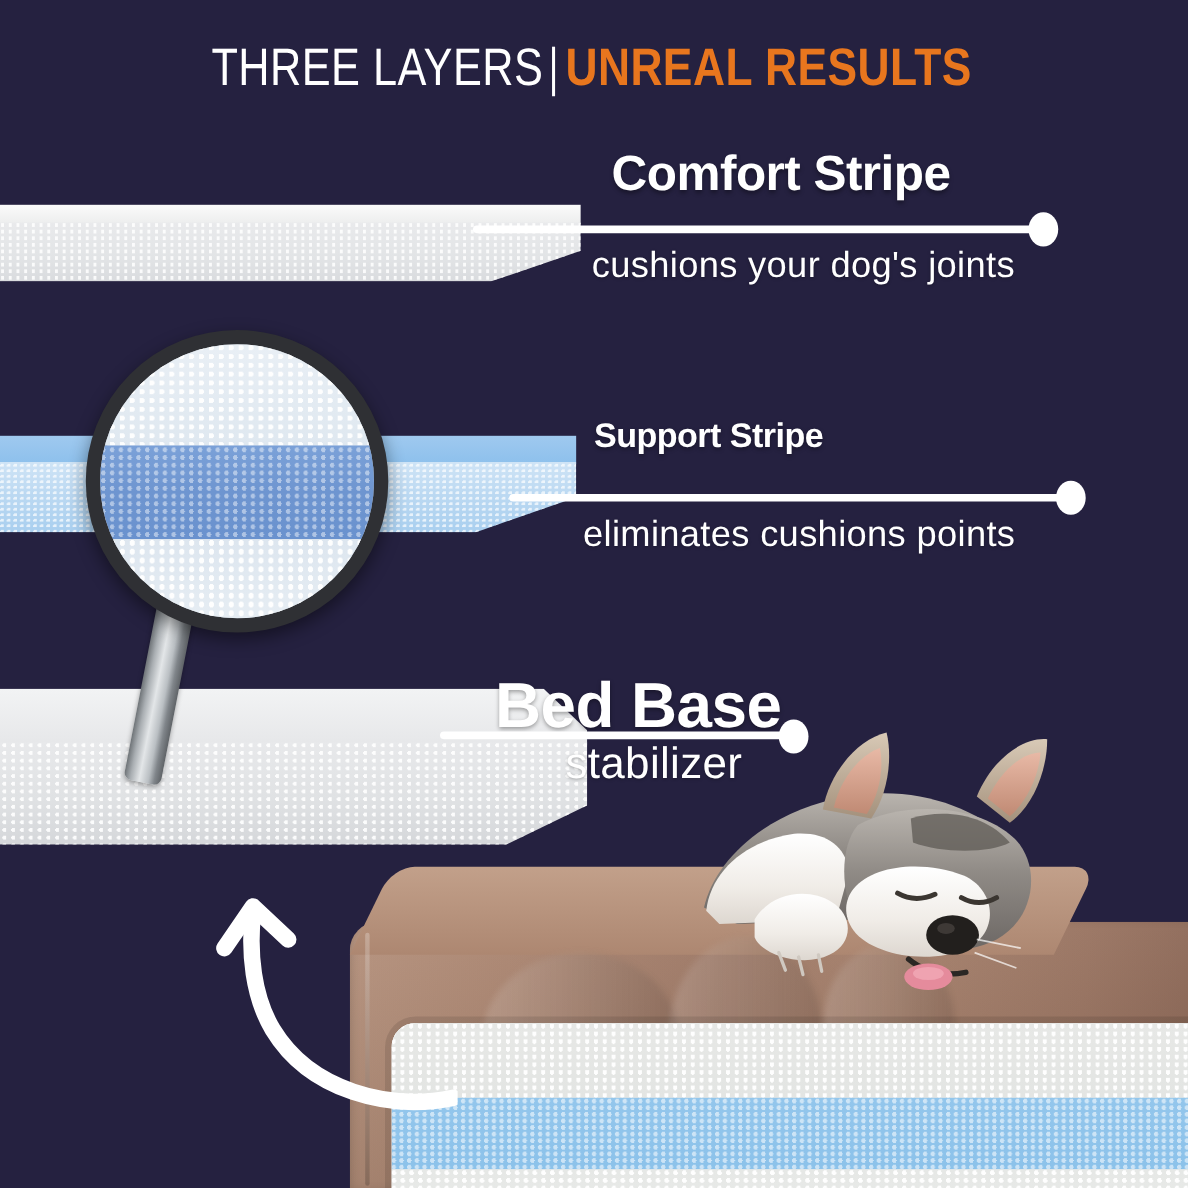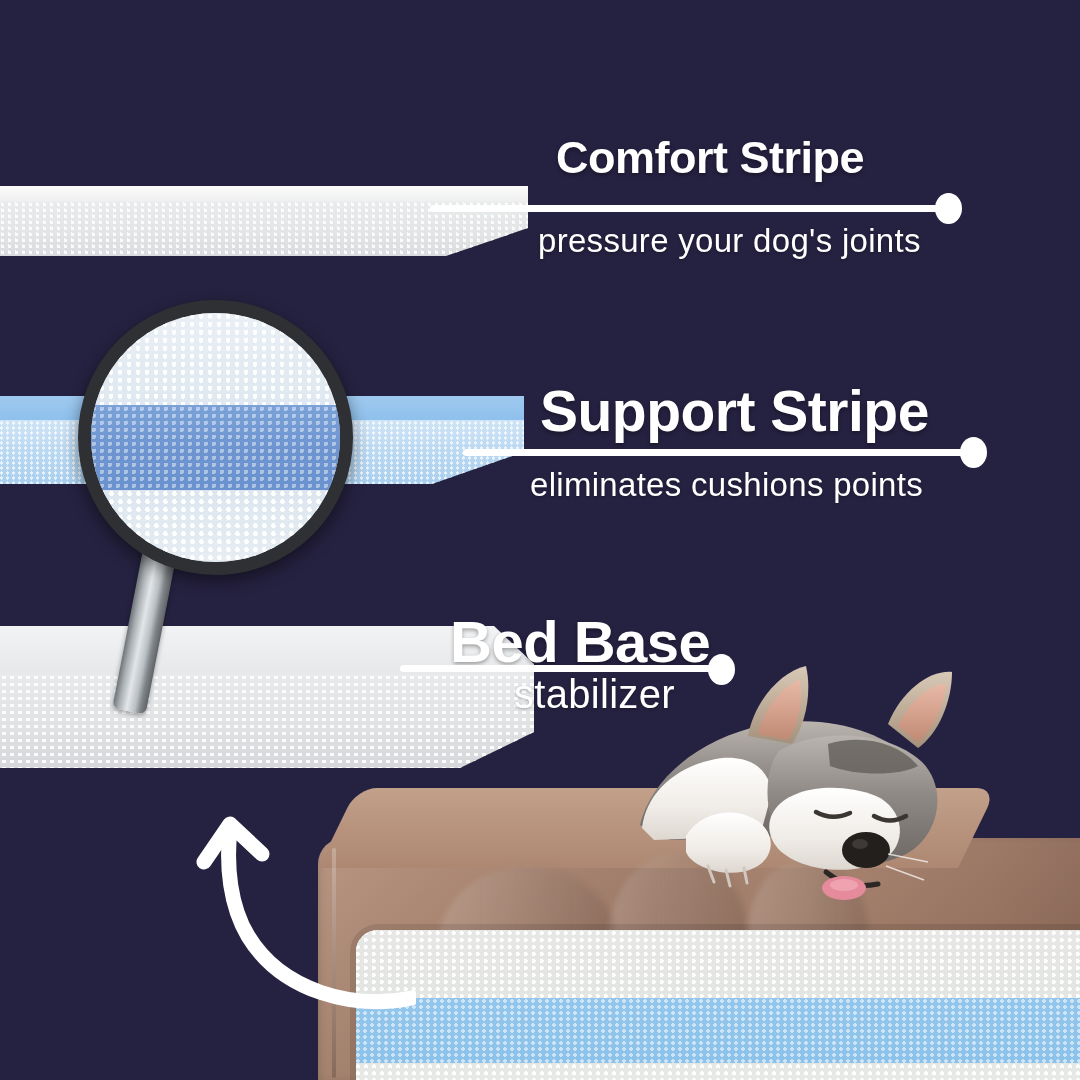--- a/index.html
+++ b/index.html
@@ -143,21 +143,21 @@
     position:absolute; width:27px; height:31px;
     border-radius:50%;
     background:#ffffff;
   }
 
   #co-comfort .title { left:556px; top:132px; font-size:45px; }
   #co-comfort .sub   { left:538px; top:222px; font-size:33px; }
   #co-comfort .line  { left:430px; top:205px; width:520px; }
   #co-comfort .dot   { left:935px; top:193px; }
 
-  #co-support .title { left:540px; top:378px; font-size:57px;text-align:right; }
+  #co-support .title { left:540px; top:378px; font-size:31px;text-align:right; }
   #co-support .sub   { left:530px; top:466px; font-size:33px; }
   #co-support .line  { left:463px; top:449px; width:510px; }
   #co-support .dot   { left:960px; top:437px; }
 
   #co-base .title { left:450px; top:608px; font-size:58px; }
   #co-base .sub   { left:514px; top:672px; font-size:40px; }
   #co-base .line  { left:400px; top:665px; width:325px; }
   #co-base .dot   { left:708px; top:654px; }
 
   
@@ -212,20 +212,23 @@
   #dog svg { display:block; }
 
   
   #arrow { position:absolute; left:186px; top:796px; width:230px; height:240px; }
 </style>
 </head>
 <body>
 
 <div id="stage">
 
+  <div class="headline">
+    <span class="hl-a">THREE LAYERS</span><span class="hl-bar">|</span><span class="hl-b">UNREAL RESULTS</span>
+  </div>
 
   <div class="slab" id="slab-comfort">
     <div class="top"></div>
     <div class="front"></div>
   </div>
 
   <div class="slab" id="slab-support">
     <div class="top"></div>
     <div class="front"></div>
   </div>
@@ -244,21 +247,21 @@
         <div class="mag-band mag-b2"></div>
         <div class="mag-band mag-b3"></div>
       </div>
     </div>
   </div>
 
   <div class="callout" id="co-comfort">
     <div class="title">Comfort Stripe</div>
     <div class="line"></div>
     <div class="dot"></div>
-    <div class="sub">pressure your dog's joints</div>
+    <div class="sub">cushions your dog's joints</div>
   </div>
 
   <div class="callout" id="co-support">
     <div class="title">Support Stripe</div>
     <div class="line"></div>
     <div class="dot"></div>
     <div class="sub">eliminates cushions points</div>
   </div>
 
   <div class="callout" id="co-base">

